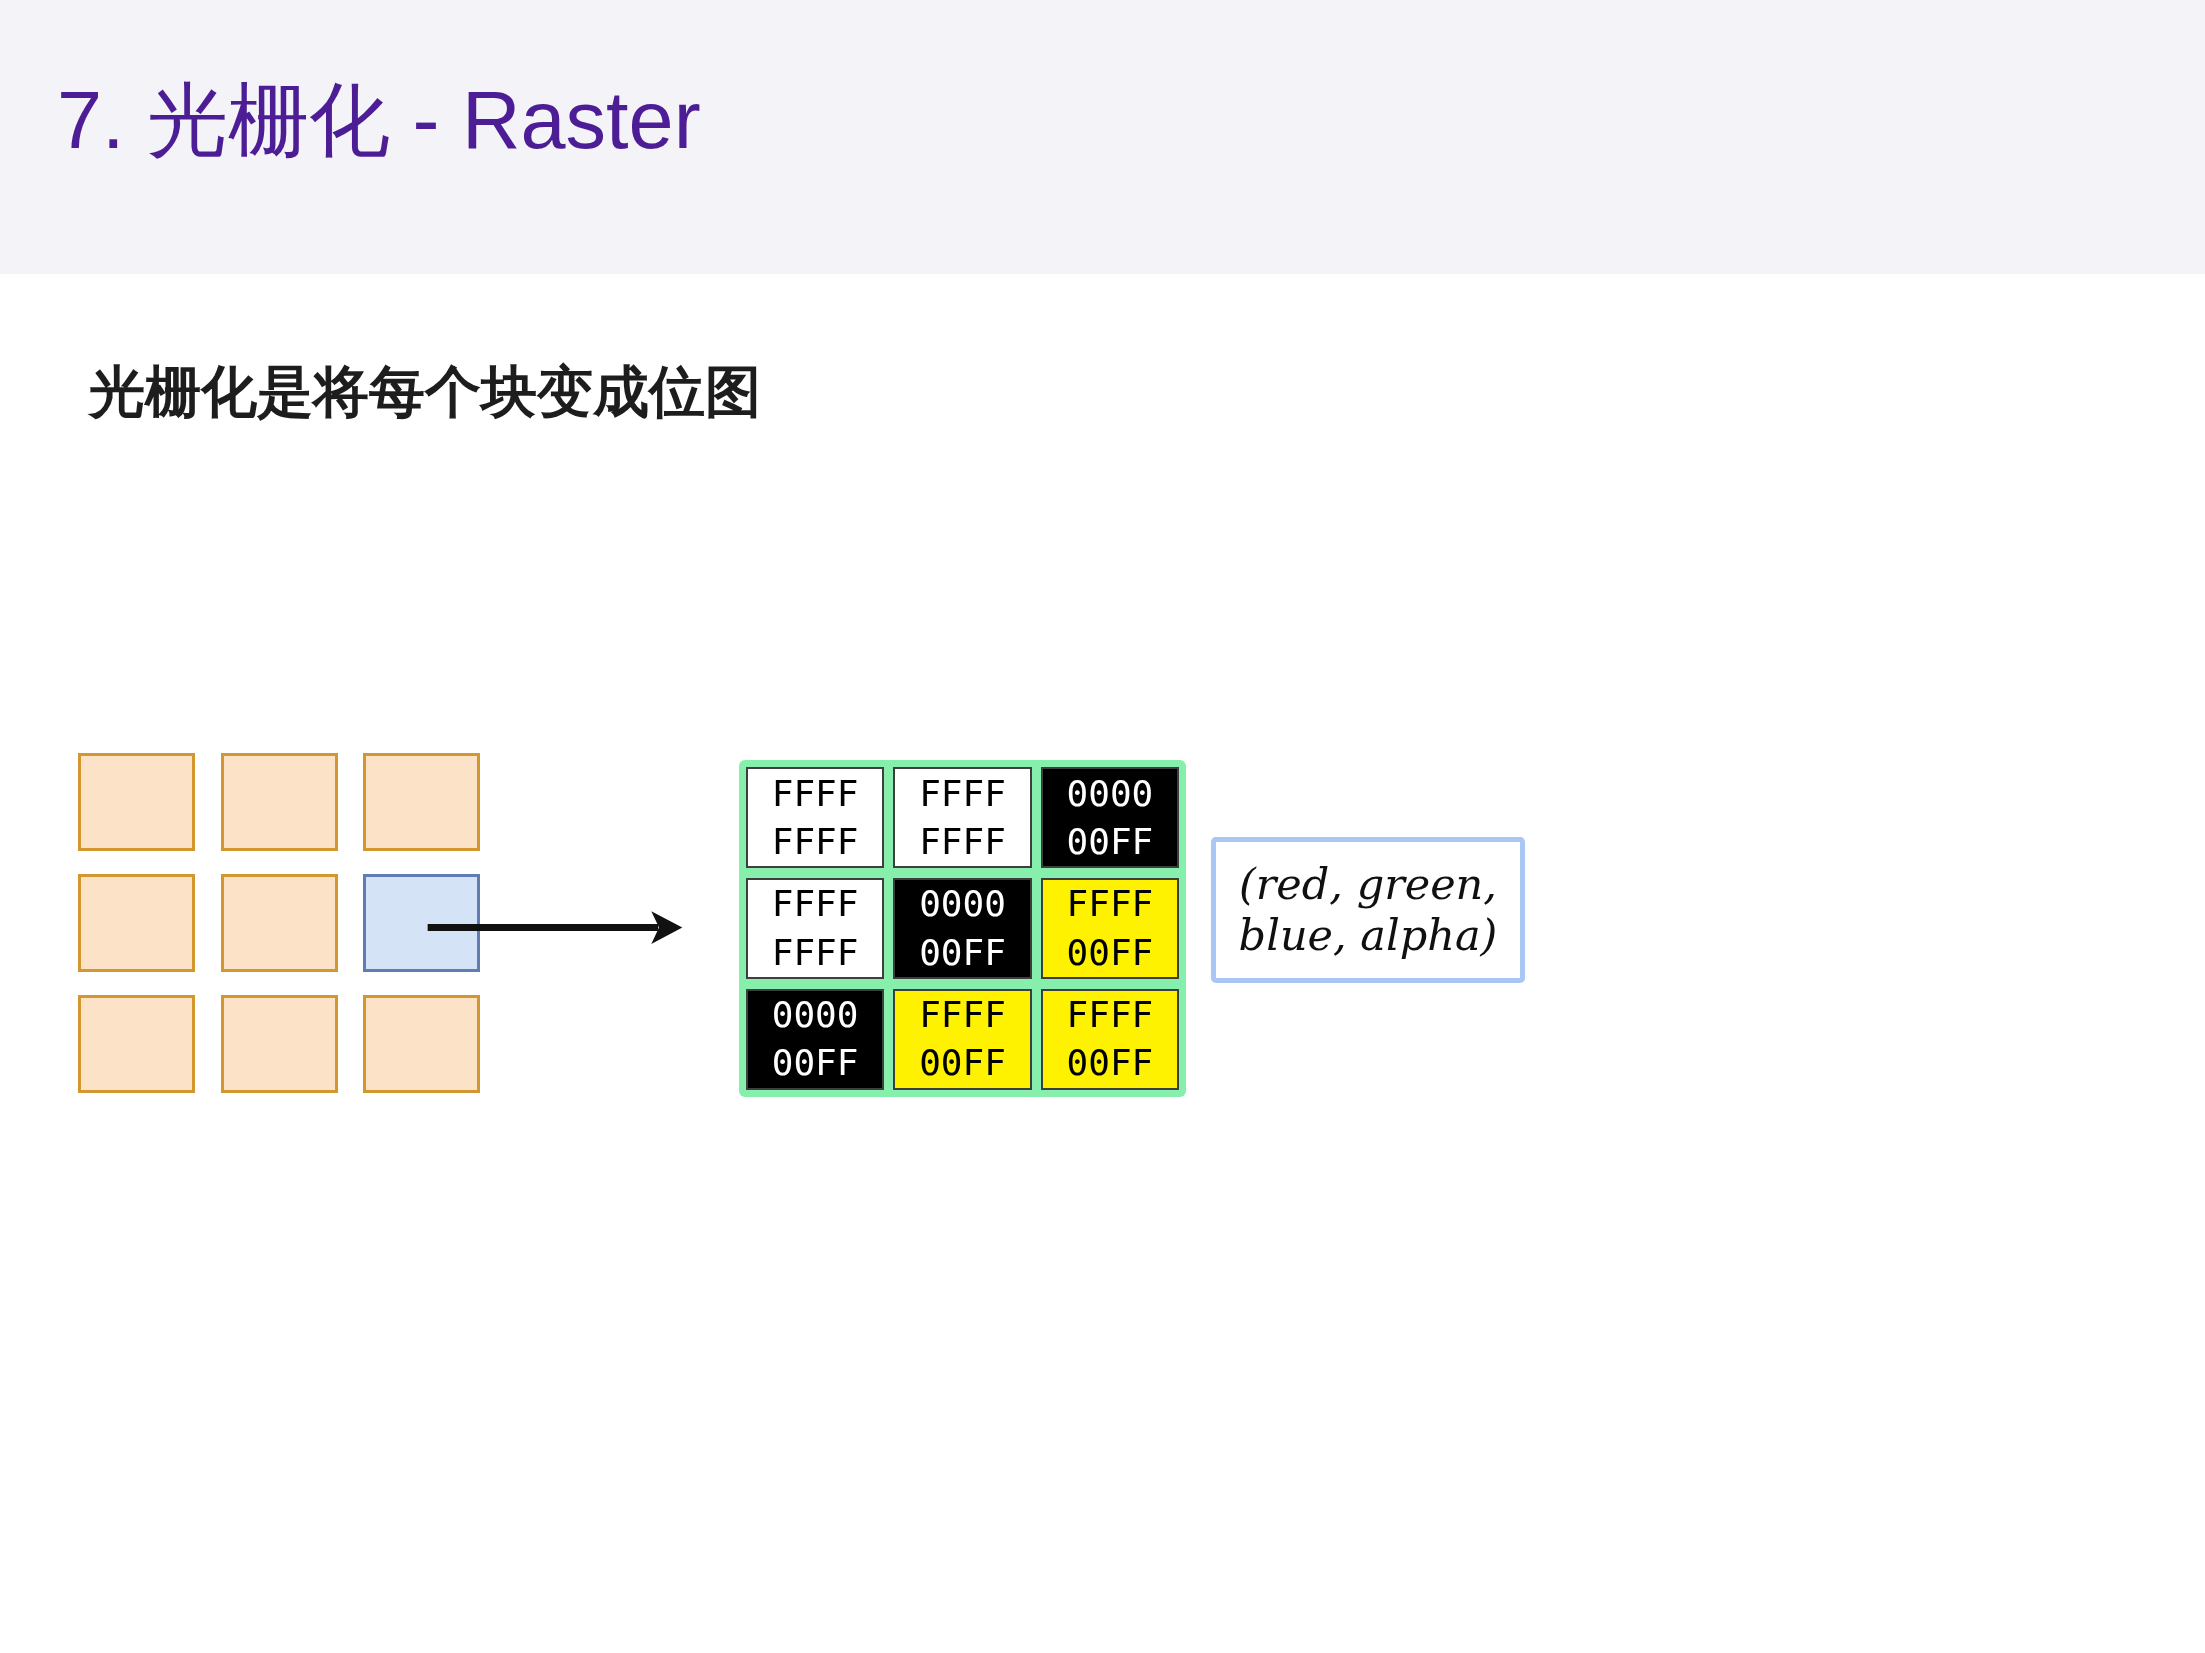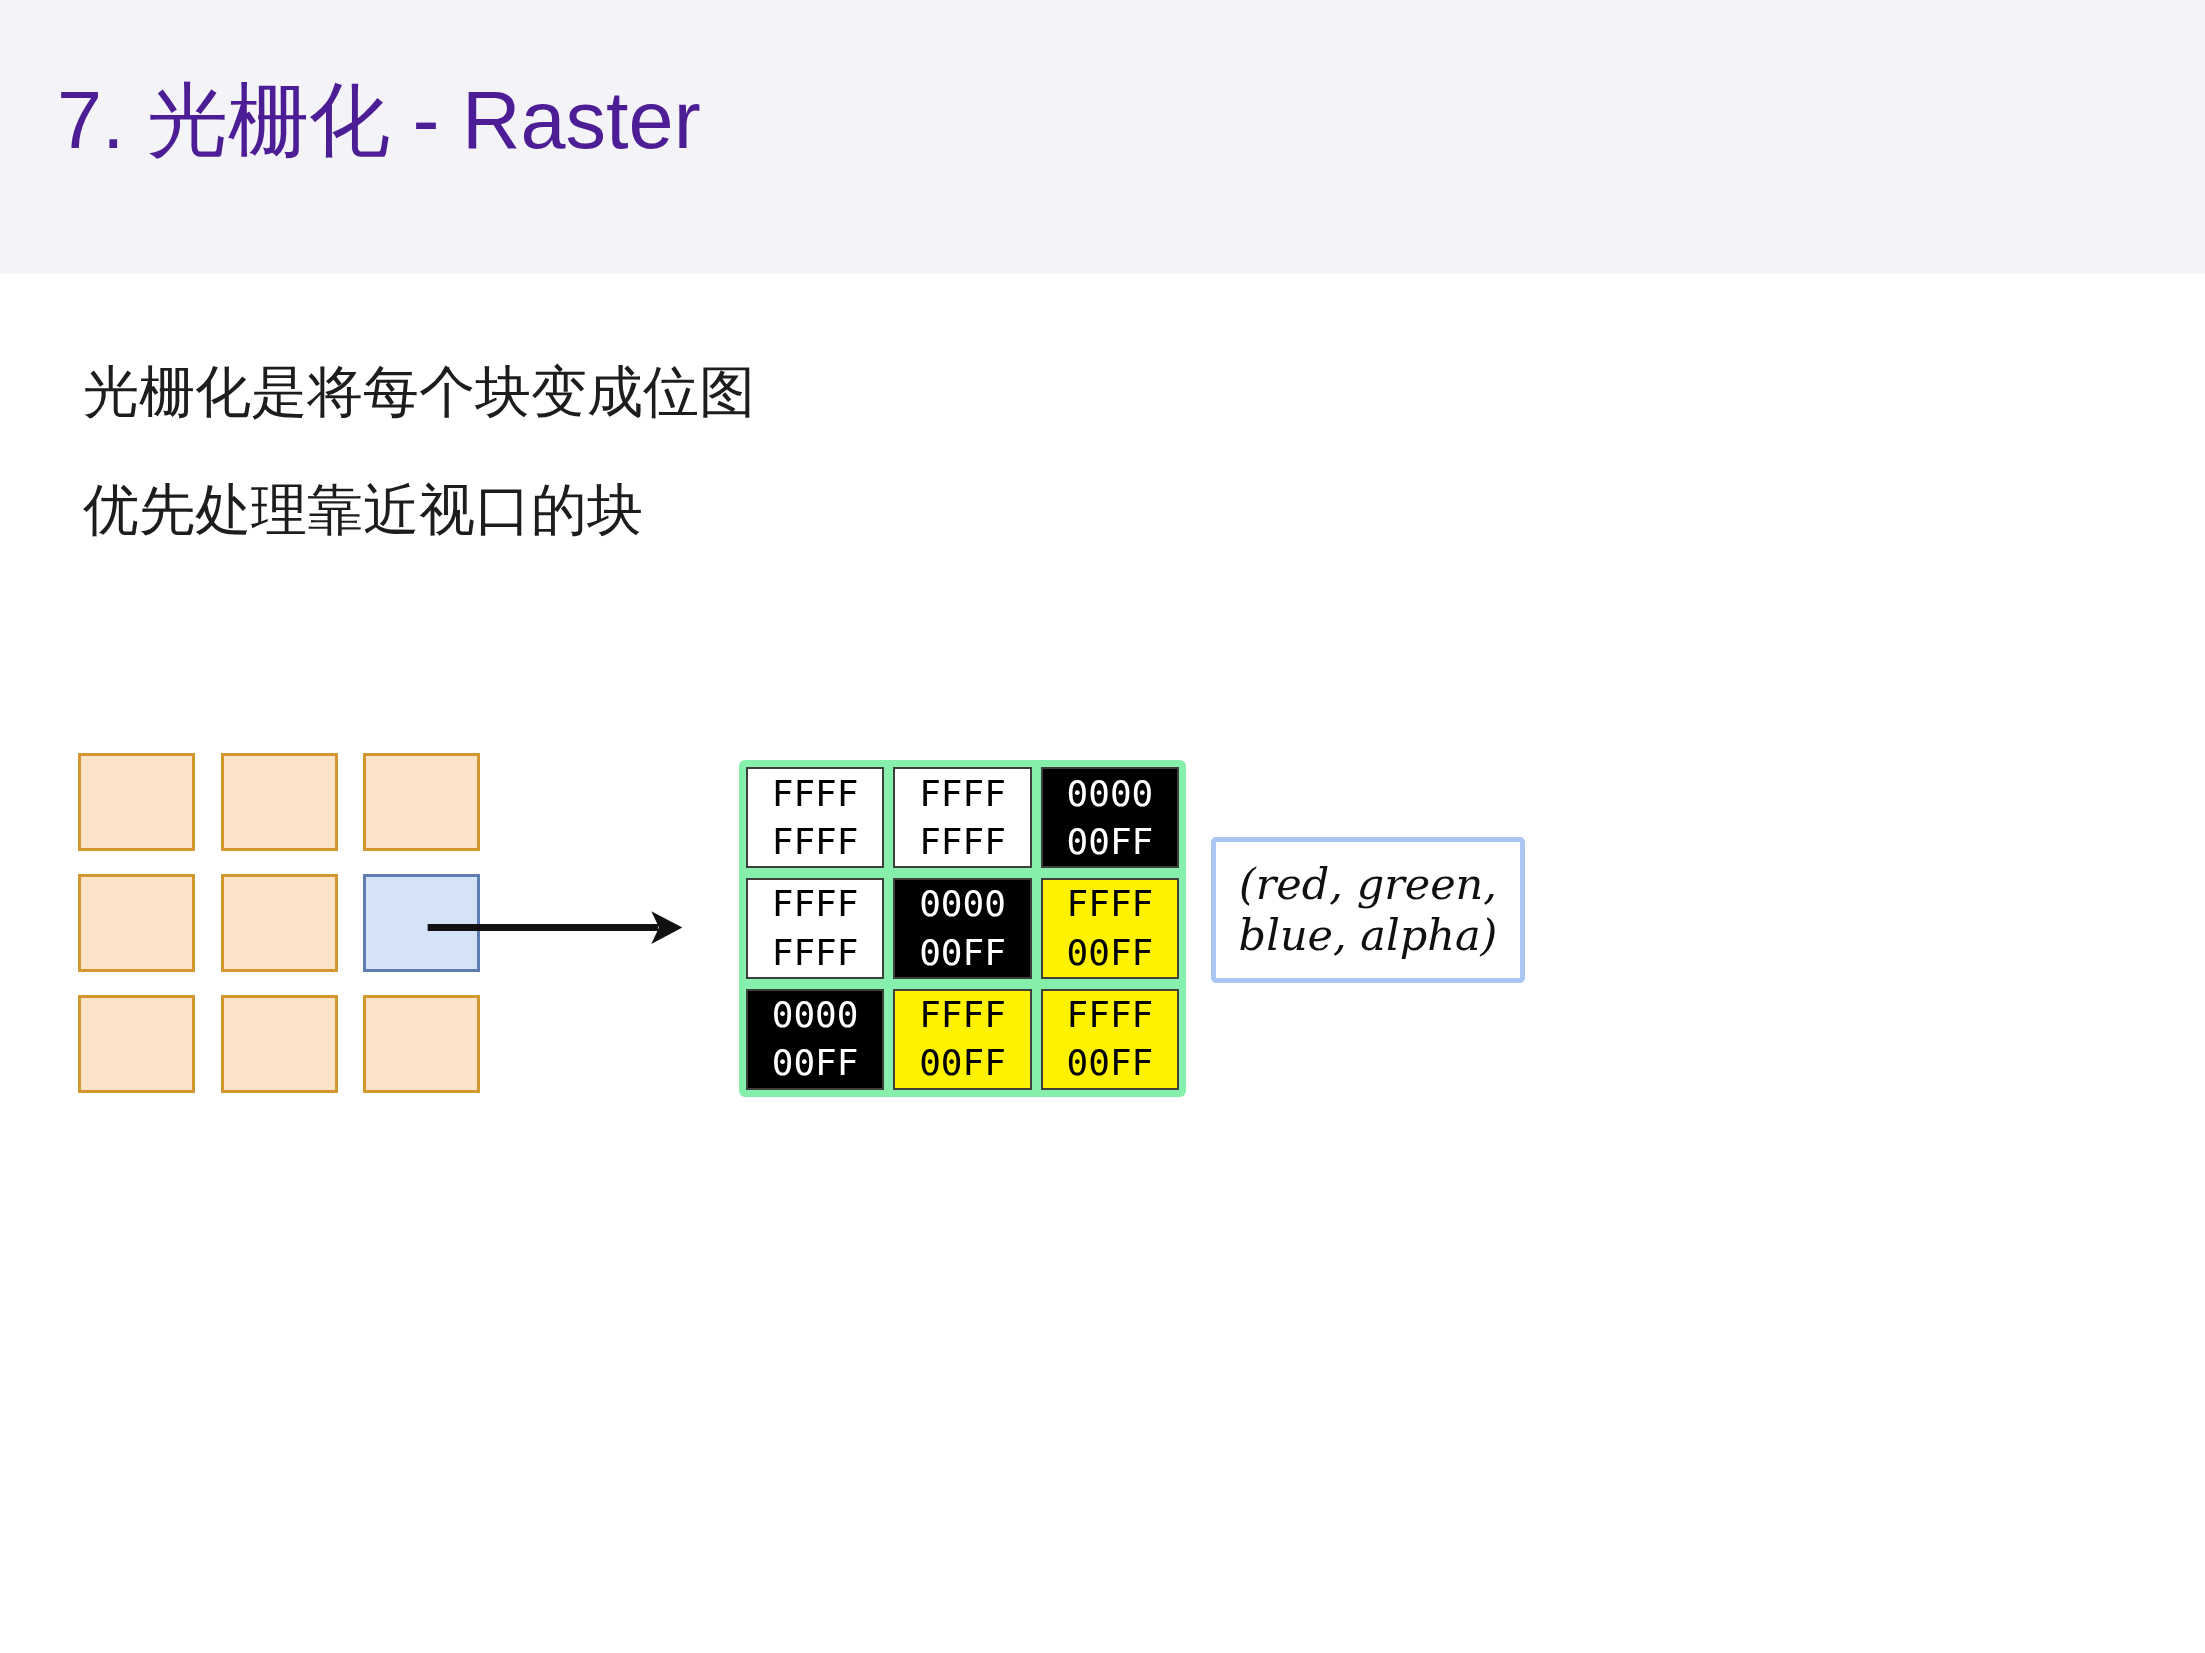--- a/index.html
+++ b/index.html
@@ -27,26 +27,27 @@
     font-size: 81px;
     line-height: 1.15;
     font-family: "Liberation Sans", sans-serif;
     color: #6E6E6E;
     white-space: nowrap;
   }
 
   
   .body-line {
     position: absolute;
-    left: 83px;
+    left: 89px;
     font-size: 56px;
     line-height: 1.1;
     font-family: "DejaVu Serif", "Liberation Serif", serif;
     color: #1D1D1D;
     white-space: nowrap;
+    font-weight: bold;
   }
   .body-line-1 { top: 361px; }
   .body-line-2 { top: 479px; }
 
   
   .tile-grid {
     position: absolute;
     left: 78px; top: 753px;
     display: grid;
     grid-template-columns: repeat(3, 117px);
@@ -118,21 +119,20 @@
 </style>
 </head>
 <body>
 
 <div class="slide">
 
   <div class="header-band" style="background: rgb(244, 243, 248);"></div>
   <div class="page-title" style="color: #4c1d95;">7. 光栅化 - Raster</div>
 
   <div class="body-line body-line-1" style="color: rgb(29, 29, 29);">光栅化是将每个块变成位图</div>
-  <div class="body-line body-line-2" style="color: rgb(29, 29, 29);">优先处理靠近视口的块</div>
 
   <div class="tile-grid">
     <div class="tile" style="background: rgb(252, 227, 199); border-color: rgb(210, 152, 47);"></div>
     <div class="tile" style="background: rgb(252, 227, 199); border-color: rgb(210, 152, 47);"></div>
     <div class="tile" style="background: rgb(252, 227, 199); border-color: rgb(210, 152, 47);"></div>
     <div class="tile" style="background: rgb(252, 227, 199); border-color: rgb(210, 152, 47);"></div>
     <div class="tile" style="background: rgb(252, 227, 199); border-color: rgb(210, 152, 47);"></div>
     <div class="tile" style="background: rgb(213, 227, 247); border-color: rgb(95, 125, 178);"></div>
     <div class="tile" style="background: rgb(252, 227, 199); border-color: rgb(210, 152, 47);"></div>
     <div class="tile" style="background: rgb(252, 227, 199); border-color: rgb(210, 152, 47);"></div>

